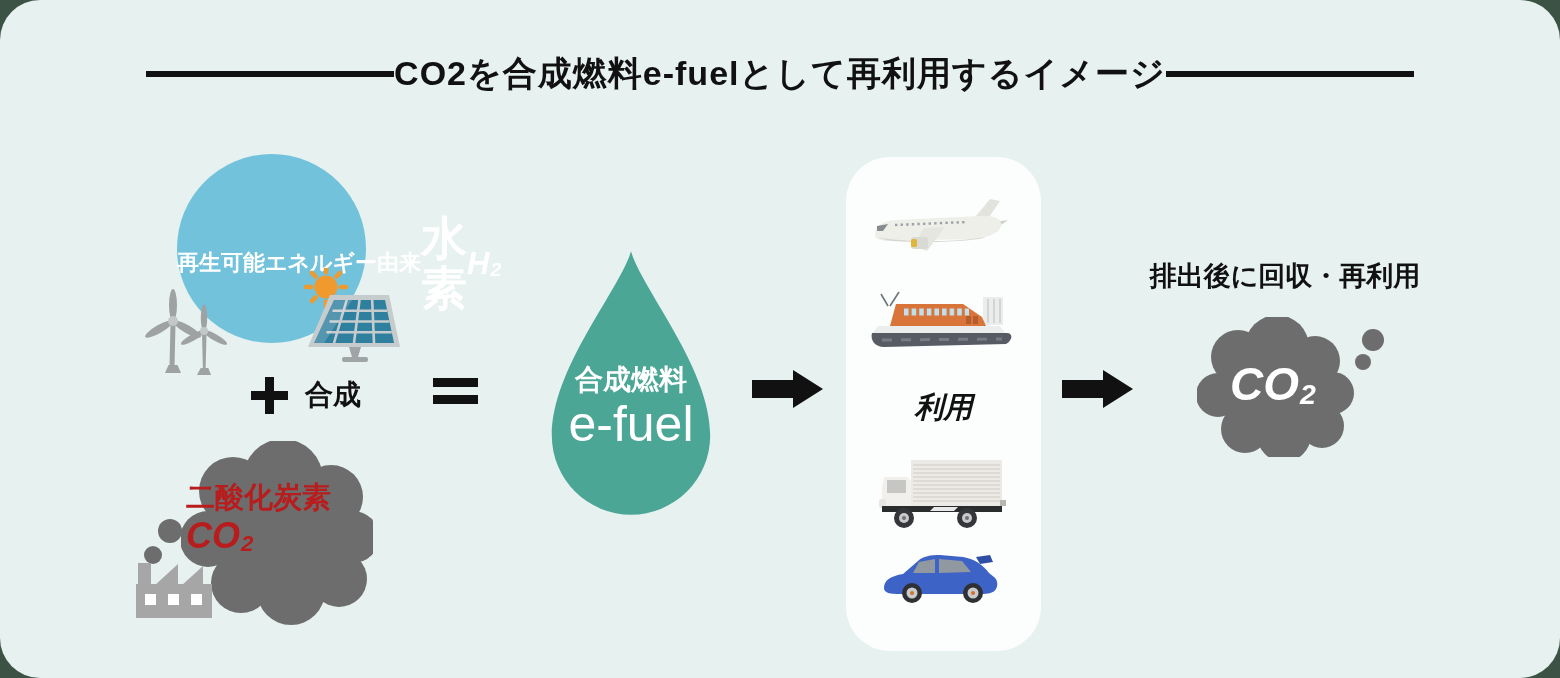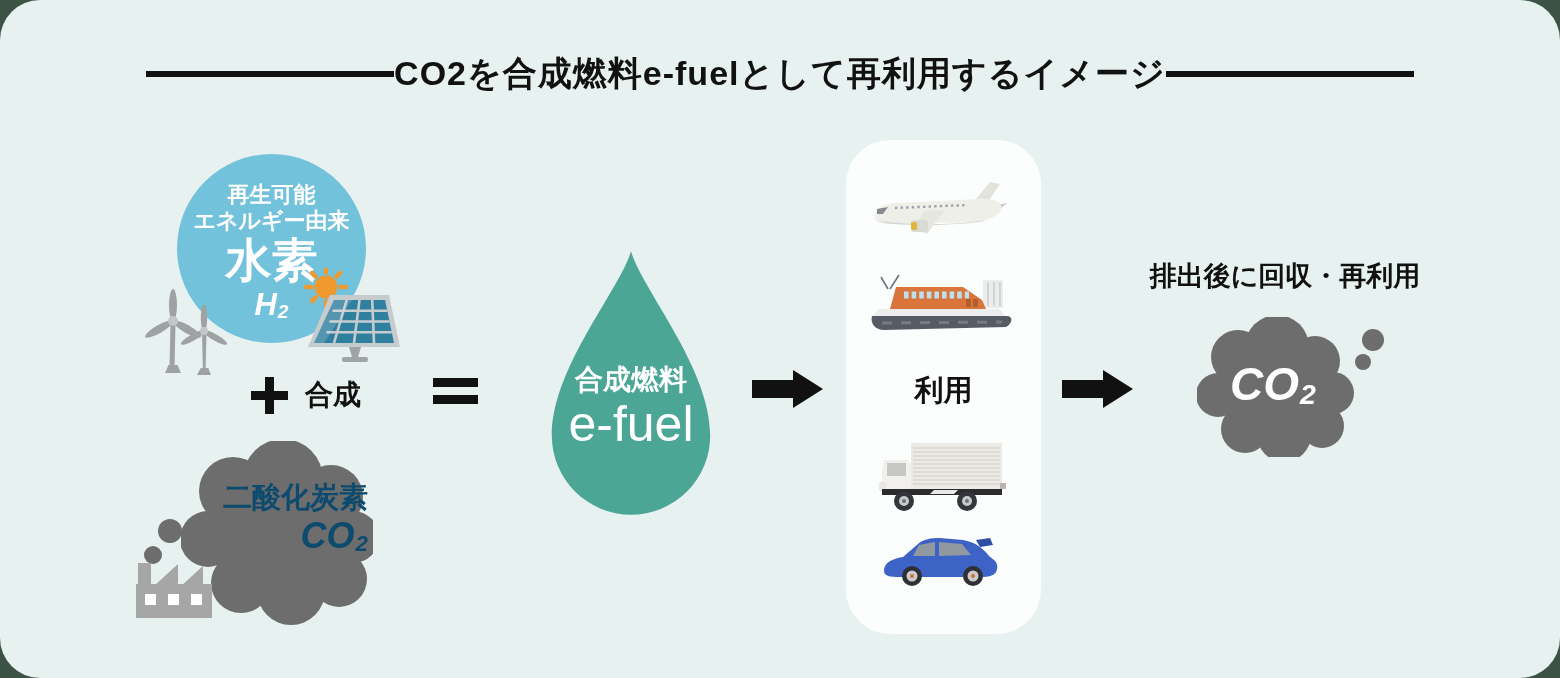--- a/index.html
+++ b/index.html
@@ -14,55 +14,55 @@
   }
   
   .title-row{position:absolute;top:52px;left:0;right:0;height:44px;
     display:flex;align-items:center;justify-content:center;}
   .rule{width:248px;height:6px;background:var(--ink,#111);}
   .title{font-size:34px;font-weight:bold;color:var(--ink,#111);letter-spacing:1px;white-space:nowrap;}
 
   
   .h2-circle{position:absolute;left:177px;top:154px;width:189px;height:189px;border-radius:50%;
     background:var(--hydrogen-blue,#72C2DC);color:#fff;z-index:1;
-    display:flex;flex-direction:column;align-items:center;box-sizing:border-box;padding-top:28px;}
+    display:flex;flex-direction:row;align-items:center;box-sizing:border-box;padding-top:28px;}
   .h2-src{font-size:22px;line-height:26px;font-weight:600;white-space:nowrap;}
   .h2-name{font-size:46px;font-weight:bold;line-height:50px;margin-top:1px;}
   .h2-formula{font-size:31px;font-style:italic;font-weight:bold;margin-top:2px;}
   .sub{font-size:0.62em;vertical-align:baseline;position:relative;top:0.15em;margin-left:1px;}
 
   .turbines{position:absolute;left:140px;top:274px;width:102px;height:102px;z-index:2;}
   .solar{position:absolute;left:296px;top:268px;width:112px;height:96px;z-index:2;}
 
   
   .plus-row{position:absolute;left:251px;top:376px;display:flex;align-items:center;gap:17px;}
   .plus{width:37px;height:37px;display:block;}
   .synth-label{font-size:28px;font-weight:bold;color:var(--ink,#111);}
   .equals{position:absolute;left:433px;top:378px;width:45px;height:26px;}
 
   
   .cloud-left{position:absolute;left:181px;top:441px;width:192px;height:186px;}
-  .cloud-left-text{position:absolute;left:186px;top:479px;width:182px;text-align:right;color:#0c4a6e;z-index:2;}
+  .cloud-left-text{position:absolute;left:186px;top:479px;width:182px;text-align:left;color:#b91c1c;z-index:2;}
   .cloud-name{font-size:29px;font-weight:bold;line-height:36px;}
   .formula{font-size:36px;font-style:italic;font-weight:bold;line-height:42px;}
   .factory{position:absolute;left:134px;top:512px;width:82px;height:108px;z-index:1;}
 
   
   .drop{position:absolute;left:532px;top:248px;width:198px;height:272px;}
   .drop-text{position:absolute;left:532px;top:351px;width:198px;text-align:center;color:#fff;}
   .drop-ja{font-size:28px;font-weight:bold;line-height:40px;margin-top:9px;}
   .drop-en{font-size:50px;font-weight:normal;line-height:48px;}
 
   .arrow{position:absolute;width:72px;height:40px;}
   .arrow1{left:752px;top:369px;}
   .arrow2{left:1062px;top:369px;}
 
   
-  .use-box{position:absolute;left:846px;top:140px;width:195px;height:494px;
-    background:var(--box-white,#FCFEFD);border-radius:44px;}
+  .use-box{position:absolute;left:846px;top:157px;width:195px;height:494px;
+    background:var(--box-white,#FCFEFD);border-radius:44px;font-style:italic;}
   .plane{position:absolute;left:22px;top:37px;width:150px;height:72px;}
   .ship{position:absolute;left:20px;top:133px;width:150px;height:62px;}
   .use-label{position:absolute;left:0;top:231px;width:100%;text-align:center;
     font-size:29px;font-weight:bold;color:var(--ink,#111);}
   .truck{position:absolute;left:28px;top:297px;width:134px;height:80px;}
   .car{position:absolute;left:32px;top:389px;width:124px;height:62px;}
 
   
   .recover-heading{position:absolute;left:1135px;top:258px;width:300px;text-align:center;
     font-size:27px;font-weight:bold;color:var(--ink,#111);white-space:nowrap;}

